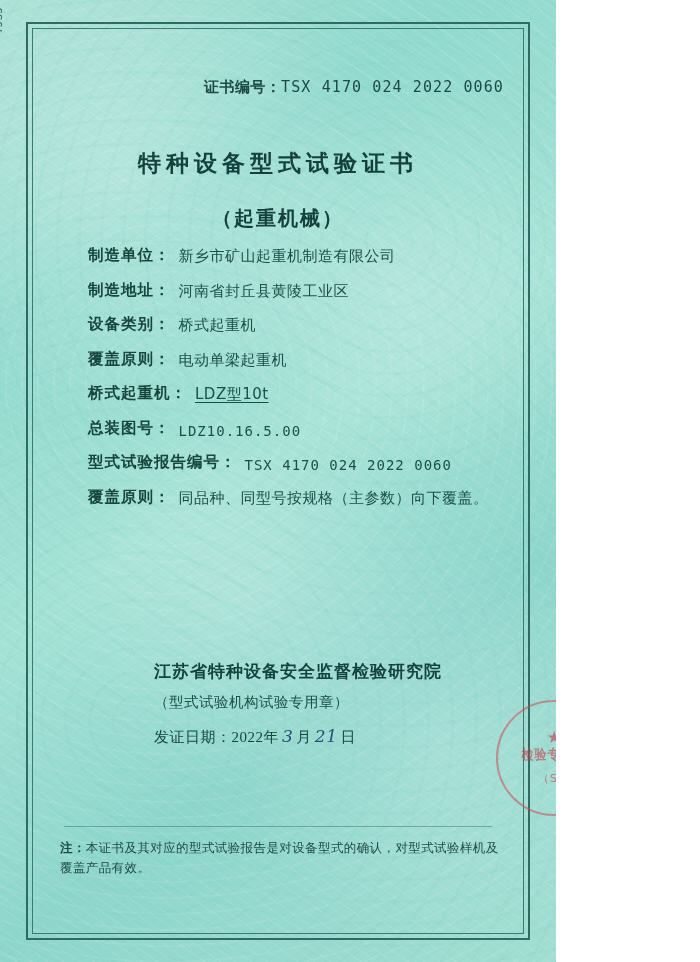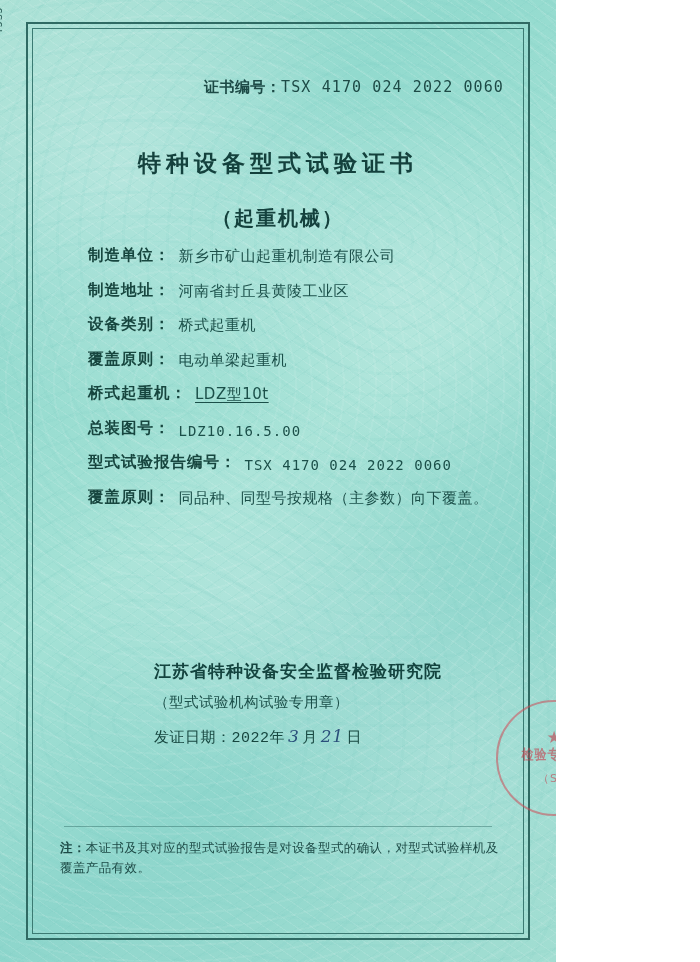--- a/index.html
+++ b/index.html
@@ -193,21 +193,21 @@
     color: #1b4f49;
     letter-spacing: 0.5px;
   }
   .issue-date {
     margin-top: 14px;
     font-size: 15px;
     color: #16463f;
     letter-spacing: 0.5px;
   }
   .issue-date .dt-num {
-    font-family: Liberation Mono, monospace;
+    font-family: Liberation Serif, serif;
   }
   .issue-date .hand {
     font-family: "DejaVu Serif", "Liberation Serif", serif;
     font-style: italic;
     color: #2a4f7a;
     font-size: 17px;
     padding: 0 3px;
   }
 
   .seal {

